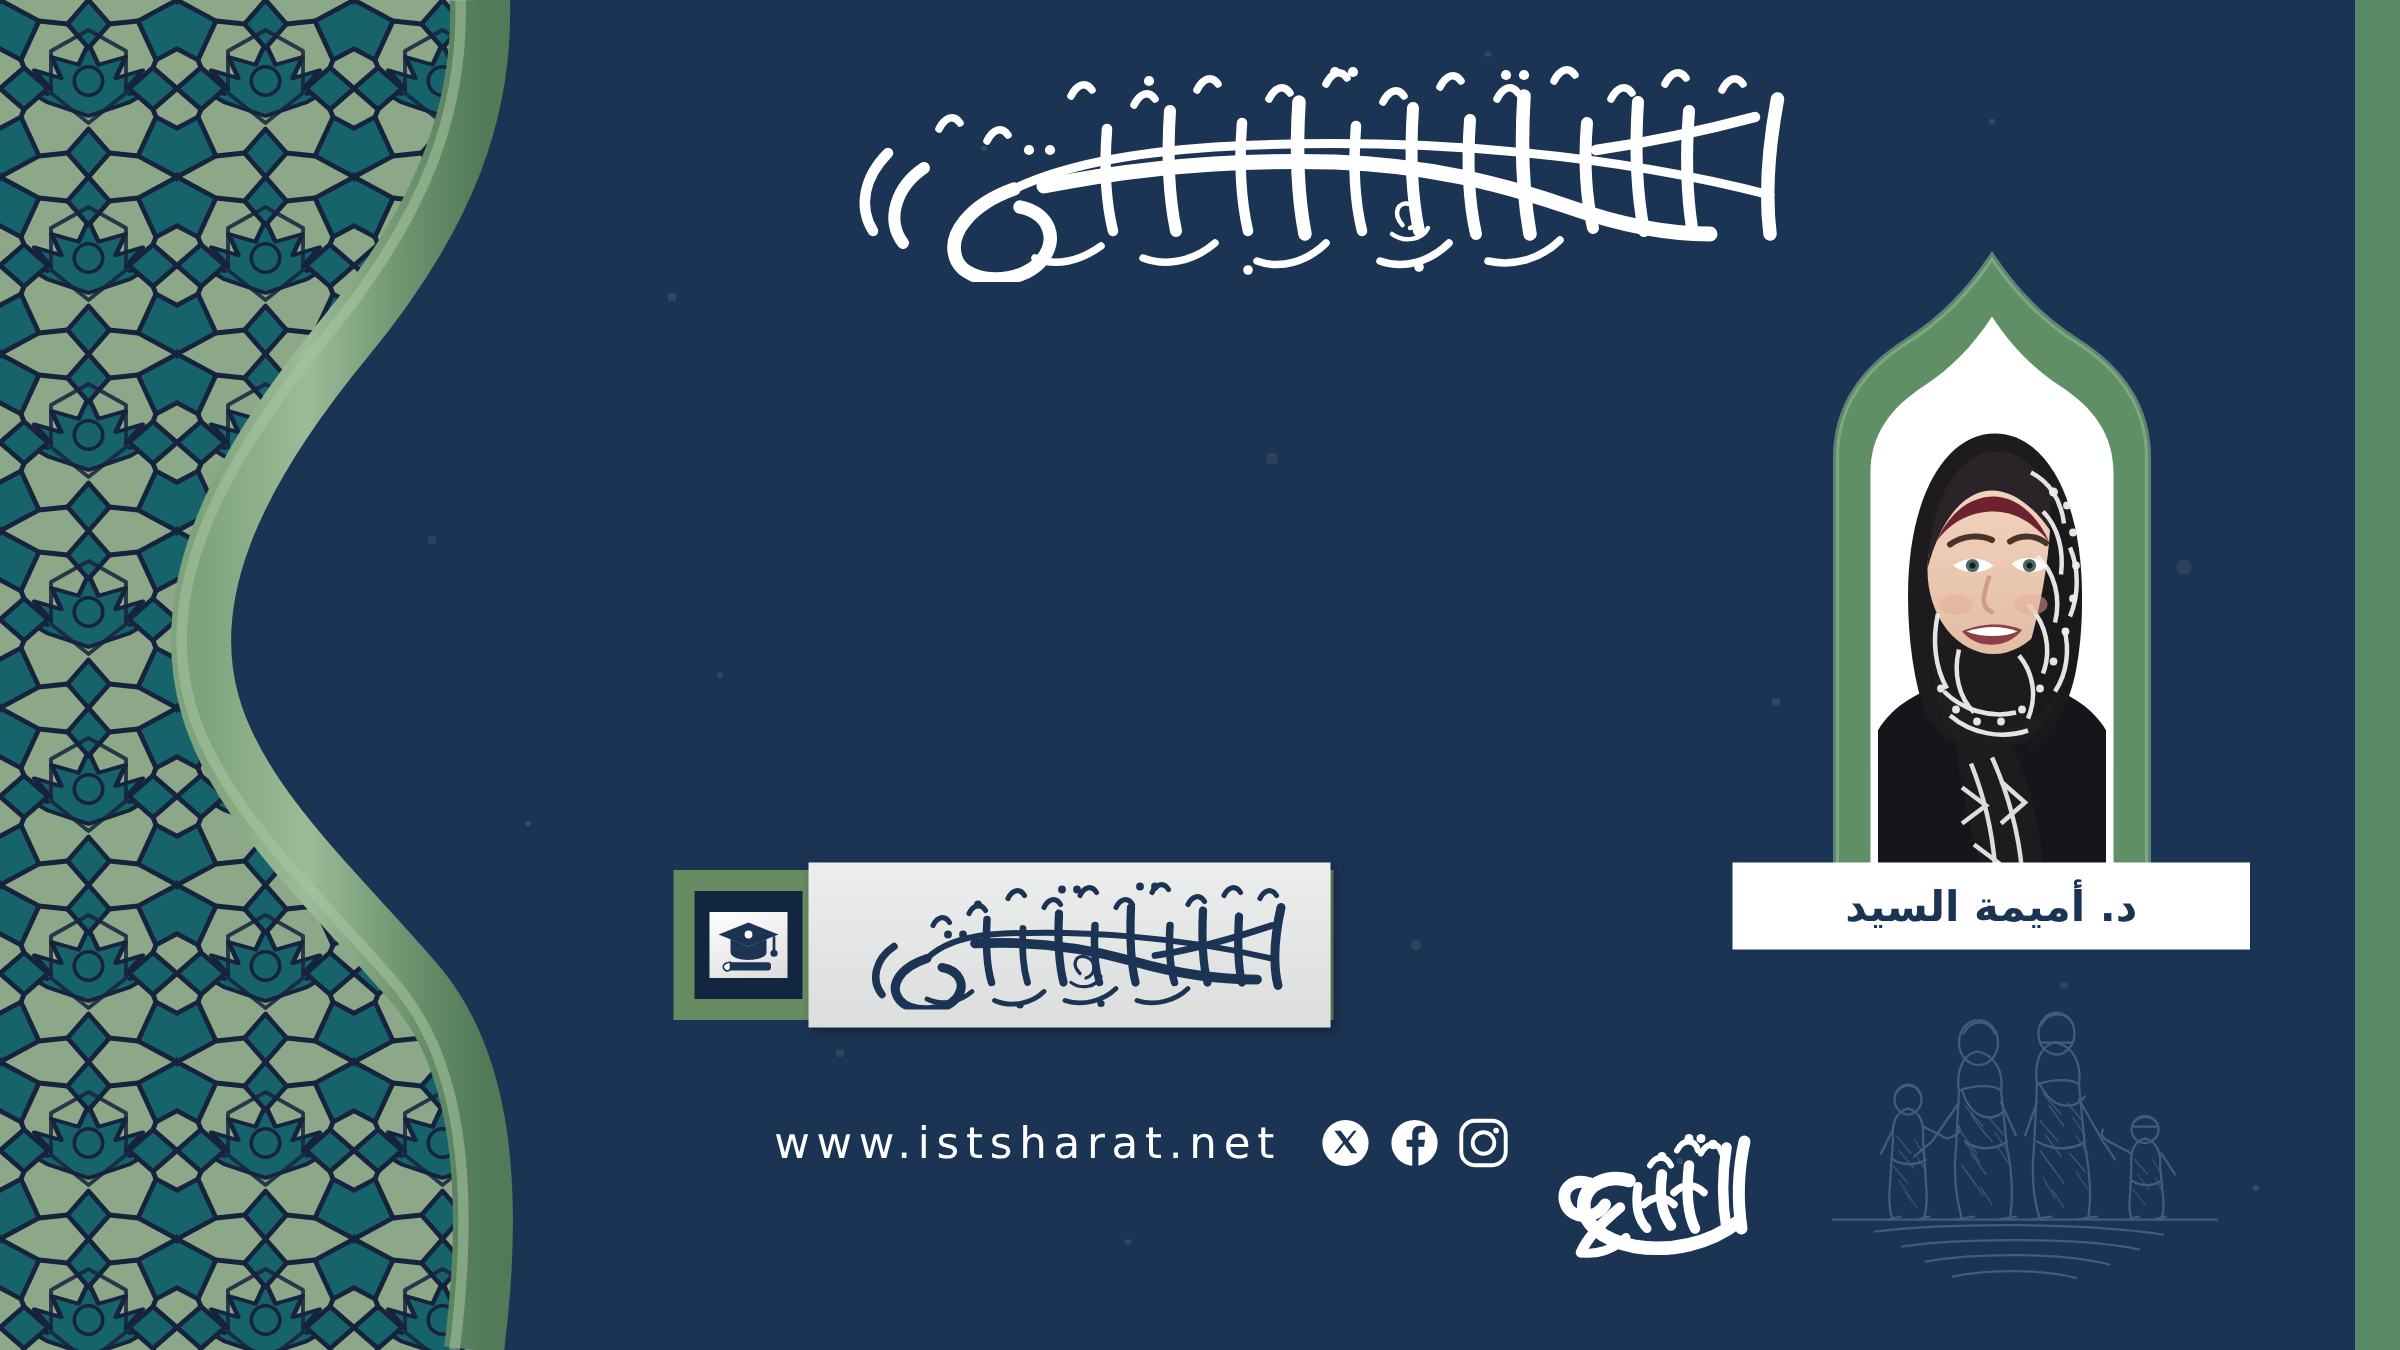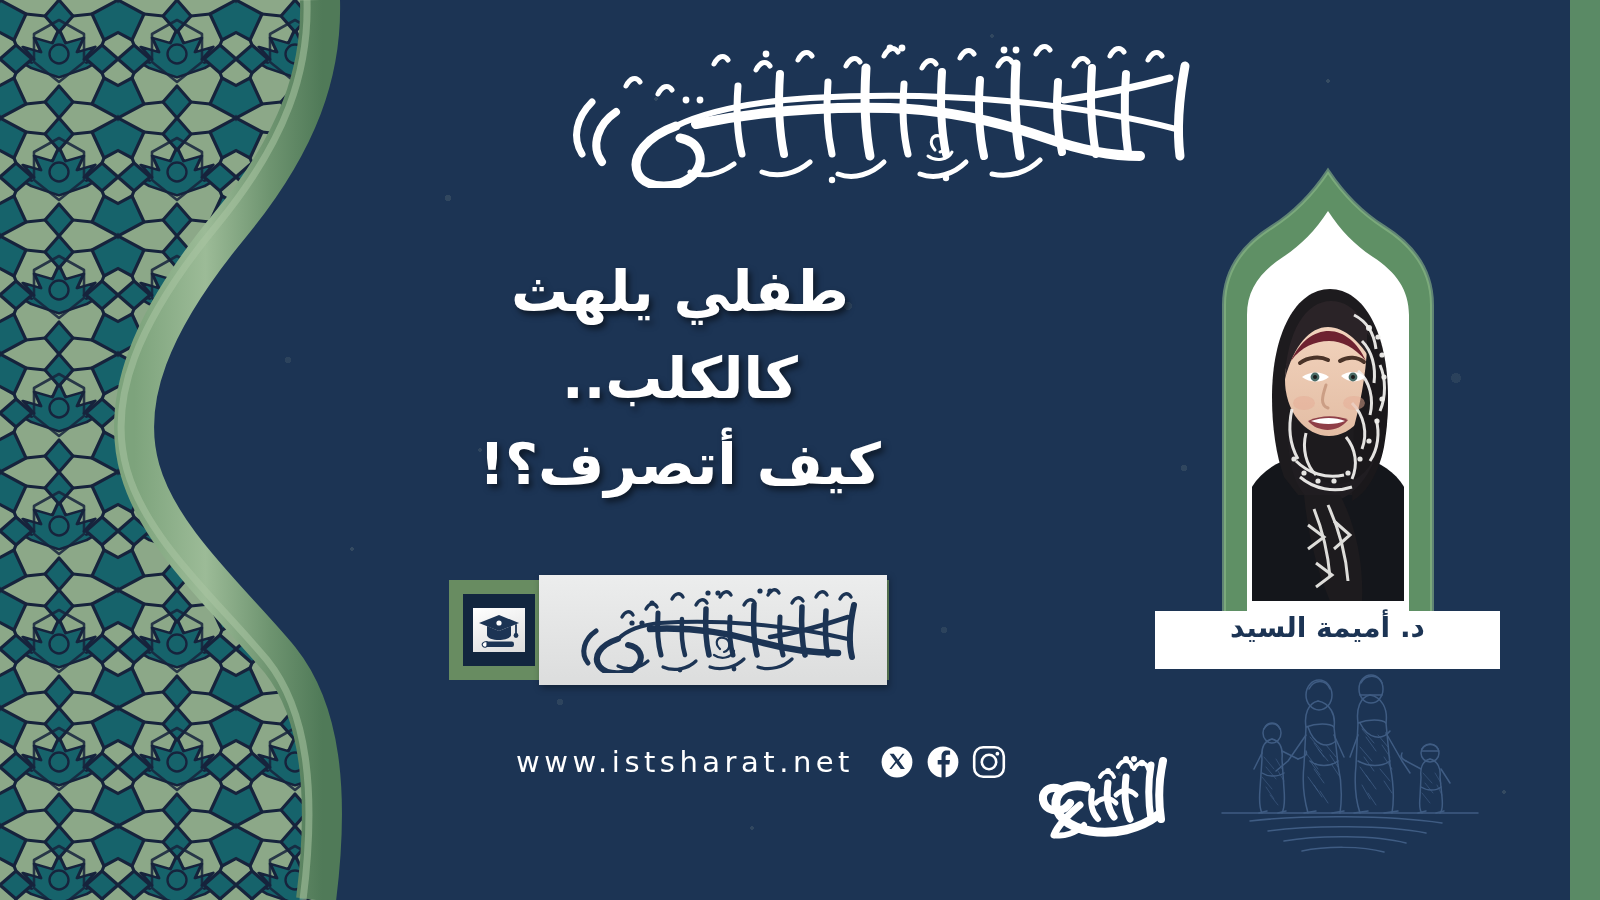--- a/index.html
+++ b/index.html
@@ -90,23 +90,22 @@
     box-shadow:2px 3px 7px rgba(0,0,0,.35);
     display:flex;align-items:center;justify-content:center;
   }
 
   
   .portrait{position:absolute;left:1148px;top:165px;width:360px;height:470px;}
   .portrait-nameplate{
     position:absolute;left:1155px;top:575px;
     width:345px;height:58px;
     background:#ffffff;
-    display:flex;align-items:flex-start;justify-content:center;
+    display:flex;align-items:center;justify-content:center;
     direction:rtl;
-    margin-top:36px;
   }
   .portrait-nameplate span{
     color:#1c3454;font-weight:bold;font-size:28px;letter-spacing:0px;
   }
 
   
   .family-art{position:absolute;left:1210px;top:665px;width:300px;height:200px;opacity:.42;}
 
   
   .footer{
@@ -259,24 +258,20 @@
         </g>
 
         <g stroke-width="3">
           <path d="M455,112 C448,104 452,96 460,98 C468,100 468,112 460,114"></path>
           <path d="M448,118 C456,124 468,122 472,114"></path>
         </g>
       </g>
     </svg>
   </div>
 
-  <div class="headline">
-    <span class="l1">طفلي يلهث كالكلب..</span>
-    <span class="l2">كيف أتصرف؟!</span>
-  </div>
 
   <div class="badge">
     <div class="badge-greenplate"></div>
 
     <div class="badge-iconbox">
       <div class="badge-icon-inner">
         <svg width="42" height="36" viewBox="0 0 42 36" xmlns="http://www.w3.org/2000/svg">
           <g fill="#1c3454">
 
             <polygon points="21,3 41,11 21,19 1,11"></polygon>

